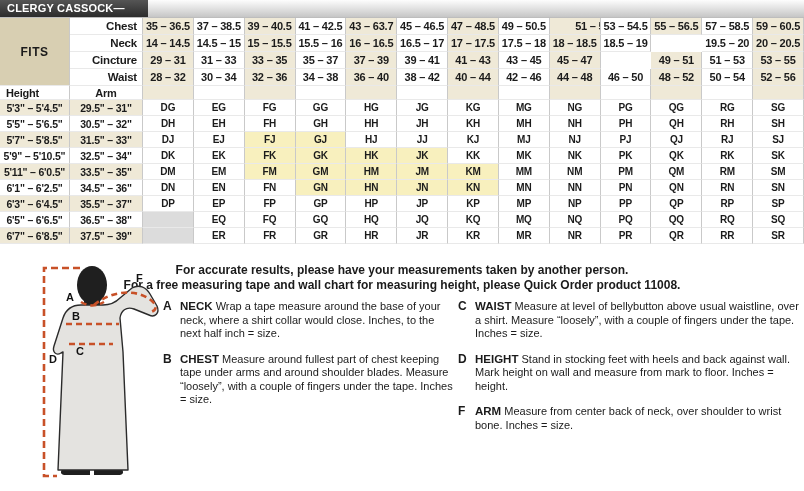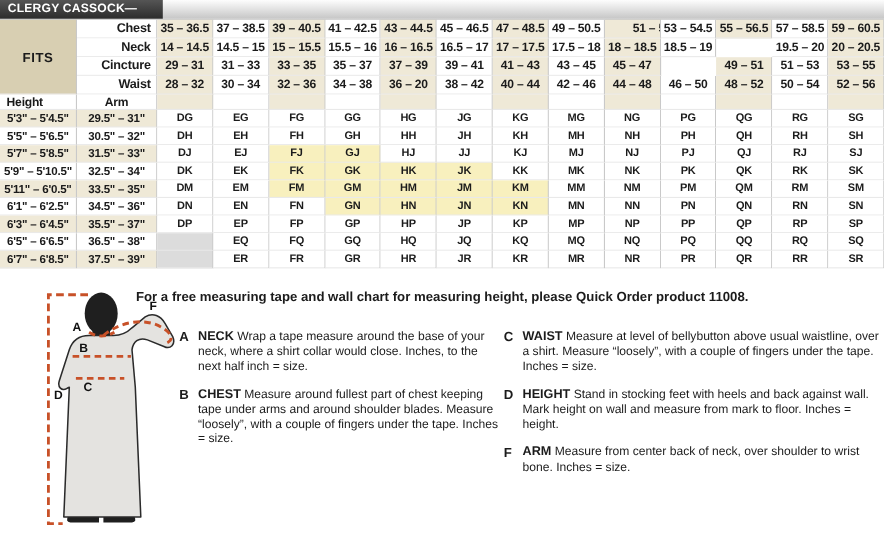--- a/index.html
+++ b/index.html
@@ -67,21 +67,21 @@
     <div class="titleblock">CLERGY CASSOCK—MAN</div>
   </div>
 
   <div class="tbl" id="tbl">
       <div class="cell fits" style="grid-area: 1 / 1 / span 4;">FITS</div>
       <div class="cell mlabel" style="grid-area: 1 / 2;">Chest</div>
       <div class="cell mval cream" style="grid-area: 1 / 3;">35 – 36.5</div>
       <div class="cell mval w" style="grid-area: 1 / 4;">37 – 38.5</div>
       <div class="cell mval cream" style="grid-area: 1 / 5;">39 – 40.5</div>
       <div class="cell mval w" style="grid-area: 1 / 6;">41 – 42.5</div>
-      <div class="cell mval cream" style="grid-area: 1 / 7;">43 – 44.5</div>
+      <div class="cell mval cream" style="grid-area: 1 / 7;">43 – 63.7</div>
       <div class="cell mval w" style="grid-area: 1 / 8;">45 – 46.5</div>
       <div class="cell mval cream" style="grid-area: 1 / 9;">47 – 48.5</div>
       <div class="cell mval w" style="grid-area: 1 / 10;">49 – 50.5</div>
       <div class="cell mval cream" style="grid-area: 1 / 11; padding-left: 45px;">51 – 52.5</div>
       <div class="cell mval w" style="grid-area: 1 / 12;">53 – 54.5</div>
       <div class="cell mval cream" style="grid-area: 1 / 13;">55 – 56.5</div>
       <div class="cell mval w" style="grid-area: 1 / 14;">57 – 58.5</div>
       <div class="cell mval cream" style="grid-area: 1 / 15;">59 – 60.5</div>
       <div class="cell mlabel" style="grid-area: 2 / 2;">Neck</div>
       <div class="cell mval cream" style="grid-area: 2 / 3;">14 – 14.5</div>
@@ -109,21 +109,21 @@
       <div class="cell mval cream" style="grid-area: 3 / 11;">45 – 47</div>
       <div class="cell mval w" style="grid-area: 3 / 12; margin-top: 40px;">47 – 49</div>
       <div class="cell mval cream" style="grid-area: 3 / 13;">49 – 51</div>
       <div class="cell mval w" style="grid-area: 3 / 14;">51 – 53</div>
       <div class="cell mval cream" style="grid-area: 3 / 15;">53 – 55</div>
       <div class="cell mlabel" style="grid-area: 4 / 2;">Waist</div>
       <div class="cell mval cream" style="grid-area: 4 / 3;">28 – 32</div>
       <div class="cell mval w" style="grid-area: 4 / 4;">30 – 34</div>
       <div class="cell mval cream" style="grid-area: 4 / 5;">32 – 36</div>
       <div class="cell mval w" style="grid-area: 4 / 6;">34 – 38</div>
-      <div class="cell mval cream" style="grid-area: 4 / 7;">36 – 20</div>
+      <div class="cell mval cream" style="grid-area: 4 / 7;">36 – 40</div>
       <div class="cell mval w" style="grid-area: 4 / 8;">38 – 42</div>
       <div class="cell mval cream" style="grid-area: 4 / 9;">40 – 44</div>
       <div class="cell mval w" style="grid-area: 4 / 10;">42 – 46</div>
       <div class="cell mval cream" style="grid-area: 4 / 11;">44 – 48</div>
       <div class="cell mval w" style="grid-area: 4 / 12;">46 – 50</div>
       <div class="cell mval cream" style="grid-area: 4 / 13;">48 – 52</div>
       <div class="cell mval w" style="grid-area: 4 / 14;">50 – 54</div>
       <div class="cell mval cream" style="grid-area: 4 / 15;">52 – 56</div>
       <div class="cell hlabel" style="grid-area: 5 / 1;">Height</div>
       <div class="cell alabel" style="grid-area: 5 / 2;">Arm</div>
@@ -272,20 +272,21 @@
       <div class="cell code" style="grid-area: 14 / 10;">MR</div>
       <div class="cell code" style="grid-area: 14 / 11;">NR</div>
       <div class="cell code" style="grid-area: 14 / 12;">PR</div>
       <div class="cell code" style="grid-area: 14 / 13;">QR</div>
       <div class="cell code" style="grid-area: 14 / 14;">RR</div>
       <div class="cell code" style="grid-area: 14 / 15;">SR</div>
     </div>
 
 
   <div class="notes">
+    <div>For accurate results, please have your measurements taken by another person.</div>
     <div>For a free measuring tape and wall chart for measuring height, please Quick Order product 11008.</div>
   </div>
 
   <svg class="diagram" width="145" height="228" viewBox="0 0 145 228">
 
     <path d="M 60,8 H 24 V 216 H 37" fill="none" stroke="#c85128" stroke-width="2.6" stroke-dasharray="7 4"></path>
 
     <ellipse cx="72" cy="25" rx="15" ry="19" fill="#1f1f1f"></ellipse>
     <path d="M 64,40 L 64,47 L 80,47 L 80,40 Z" fill="#1f1f1f"></path>
 

